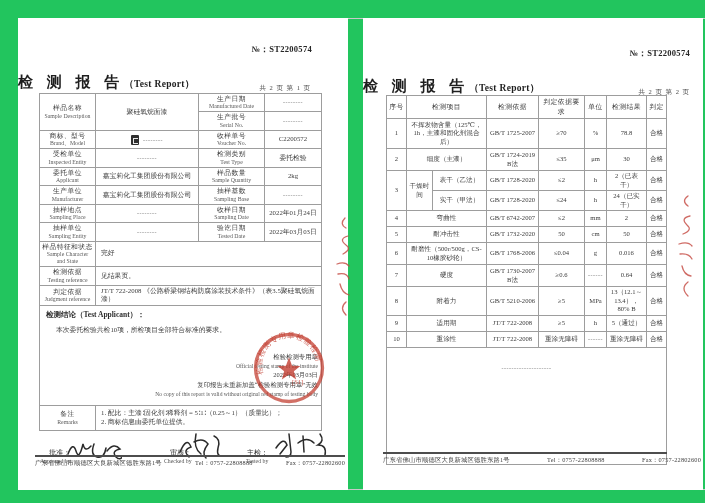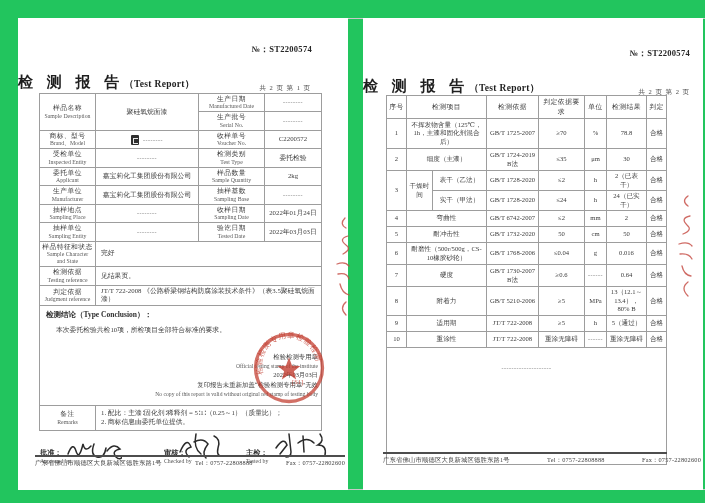--- a/index.html
+++ b/index.html
@@ -43,21 +43,21 @@
   .conc-body{font-size:6.8px;margin:5px 0 0 10px;}
   .conc-stamp-text{position:absolute;right:3px;bottom:7px;text-align:right;line-height:1.5;}
   .conc-stamp-text .cnl{font-size:6.4px;color:#3c3c3c;}
   .conc-stamp-text .enl{font-size:5.6px;color:#5a5a5a;}
   .stamp{position:absolute;pointer-events:none;}
   #page1 .stamp{left:233px;top:312px;}
   .stamp-tag{position:absolute;left:274px;top:360px;font-size:6.5px;color:#c0392b;opacity:.85;}
 
   .sigrow{position:absolute;left:22px;top:408px;width:288px;height:44px;font-size:7px;}
   .siggroup{position:absolute;bottom:6px;}
-  .sig-label .cn{font-size:7.2px;font-weight:bold;color:#333;}
+  .sig-label .cn{font-size:7.2px;font-weight:normal;color:#333;text-align:right;}
   .sig-label .en{font-size:5.8px;color:#555;}
   .sigsvg{position:absolute;}
 
   .footrule{position:absolute;left:17px;top:437px;width:310px;height:1.5px;background:#4d4d4d;}
   #page2 .footrule{left:20px;top:434px;width:284px;}
   .footer{position:absolute;left:17px;top:441px;width:310px;display:flex;
           justify-content:space-between;font-size:6.3px;color:#3f3f3f;letter-spacing:.2px;}
   #page2 .footer{left:20px;top:438px;width:318px;}
 
   .redmarks{position:absolute;}
@@ -201,21 +201,21 @@
           </tr>
           <tr style="height:20px">
             <td class="lc">
               <div class="cn">判定依据</div>
               <div class="en">Judgment reference</div>
             </td>
             <td class="vc left" colspan="3"><span>JT/T 722-2008 《公路桥梁钢结构防腐涂装技术条件》（表3.5聚硅氧烷面漆）</span></td>
           </tr>
           <tr style="height:100px">
             <td colspan="4" class="conc">
-              <div class="conc-head">检测结论（Type Conclusion）：</div>
+              <div class="conc-head">检测结论（Test Applicant）：</div>
               <div class="conc-body">本次委托检验共检10项，所检项目全部符合标准的要求。</div>
               <div class="conc-stamp-text">
                 <div class="cnl">检验检测专用章</div>
                 <div class="enl">Official testing stamp of the institute</div>
                 <div class="cnl">2022年03月03日</div>
                 <div class="cnl">复印报告未重新加盖“检验检测专用章”无效</div>
                 <div class="enl">No copy of this report is valid without original red stamp of testing body</div>
               </div>
             </td>
           </tr>

